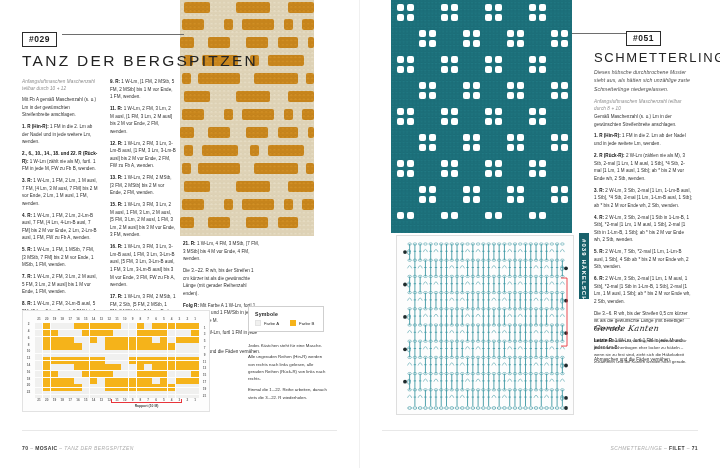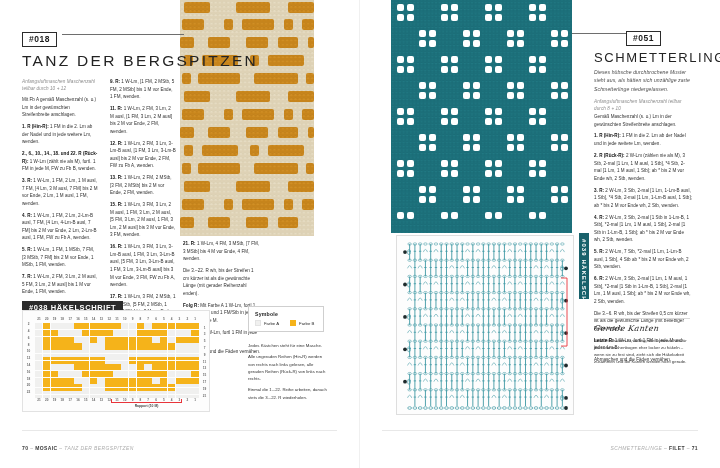--- a/index.html
+++ b/index.html
@@ -245,21 +245,21 @@
 
           <rect x="0" y="217" width="14" height="11" rx="2"></rect>
           <rect x="28" y="217" width="22" height="11" rx="2"></rect>
           <rect x="66" y="217" width="22" height="11" rx="2"></rect>
           <rect x="98" y="217" width="20" height="11" rx="2"></rect>
         </g>
       </svg>
     </div>
 
     <div style="position:absolute; left:22px; top:28px;">
-      <span class="badge">#018</span>
+      <span class="badge">#029</span>
     </div>
     <div class="leader" style="left:62px; top:34px; width:122px;"></div>
 
     <h1 class="title" style="position:absolute; left:22px; top:52px;">TANZ DER BERGSPITZEN</h1>
 
     <div class="intro" style="position:absolute; left:22px; top:78px; width:78px;">Anfangsluftmaschen Maschenzahl teilbar durch 10 + 12</div>
 
     <div class="body-text" style="position:absolute; left:22px; top:96px; width:76px;">
       <p><b></b><span>Mit Fb A gemäß Maschenzahl (s. o.) Lm in der gewünschten Streifenbreite anschlagen.</span></p>
       <p><b>1. R (Hin-R):</b><span> 1 FM in die 2. Lm ab der Nadel und in jede weitere Lm, wenden.</span></p>
@@ -284,23 +284,20 @@
     </div>
 
     <div class="body-text" style="position:absolute; left:183px; top:240px; width:78px;">
       <p><b>21. R:</b><span> 1 W-Lm, 4 FM, 3 MStb, [7 FM, 3 MStb] bis 4 M vor Ende, 4 FM, wenden.</span></p>
       <p><span>Die 3.–22. R wh, bis der Streifen 1 cm kürzer ist als die gewünschte Länge (mit gerader Reihenzahl enden).</span></p>
       <p><b>Folg R:</b><span> Mit Farbe A 1 W-Lm, fortl 1 FM in jede M und 1 FM/Stb in jede ausgelassene M.</span></p>
       <p><b>Letzte R:</b><span> 1 W-Lm, fortl 1 FM in jede M.</span></p>
       <p><span>Abmaschen und die Fäden vernähen.</span></p>
     </div>
 
-    <div style="position:absolute; left:22px; top:296px;">
-      <span class="badge-dark">#038 HÄKELSCHRIFT</span>
-    </div>
 
     <div class="chart-box" style="left:22px; top:310px; width:188px; height:102px;">
       <div id="chart-grid" class="grid-area" style="left:12px; top:12px; width:164px; height:75px;">
           <div class="cell a" style="left: 0px; top: 0px; width: 7.45952px; height: 3.05909px;"></div>
           <div class="cell b" style="left: 7.80952px; top: 0px; width: 7.45952px; height: 3.05909px;"></div>
           <div class="cell a" style="left: 15.619px; top: 0px; width: 7.45952px; height: 3.05909px;"></div>
           <div class="cell a" style="left: 23.4286px; top: 0px; width: 7.45952px; height: 3.05909px;"></div>
           <div class="cell a" style="left: 31.2381px; top: 0px; width: 7.45952px; height: 3.05909px;"></div>
           <div class="cell b" style="left: 39.0476px; top: 0px; width: 7.45952px; height: 3.05909px;"></div>
           <div class="cell b" style="left: 46.8571px; top: 0px; width: 7.45952px; height: 3.05909px;"></div>

